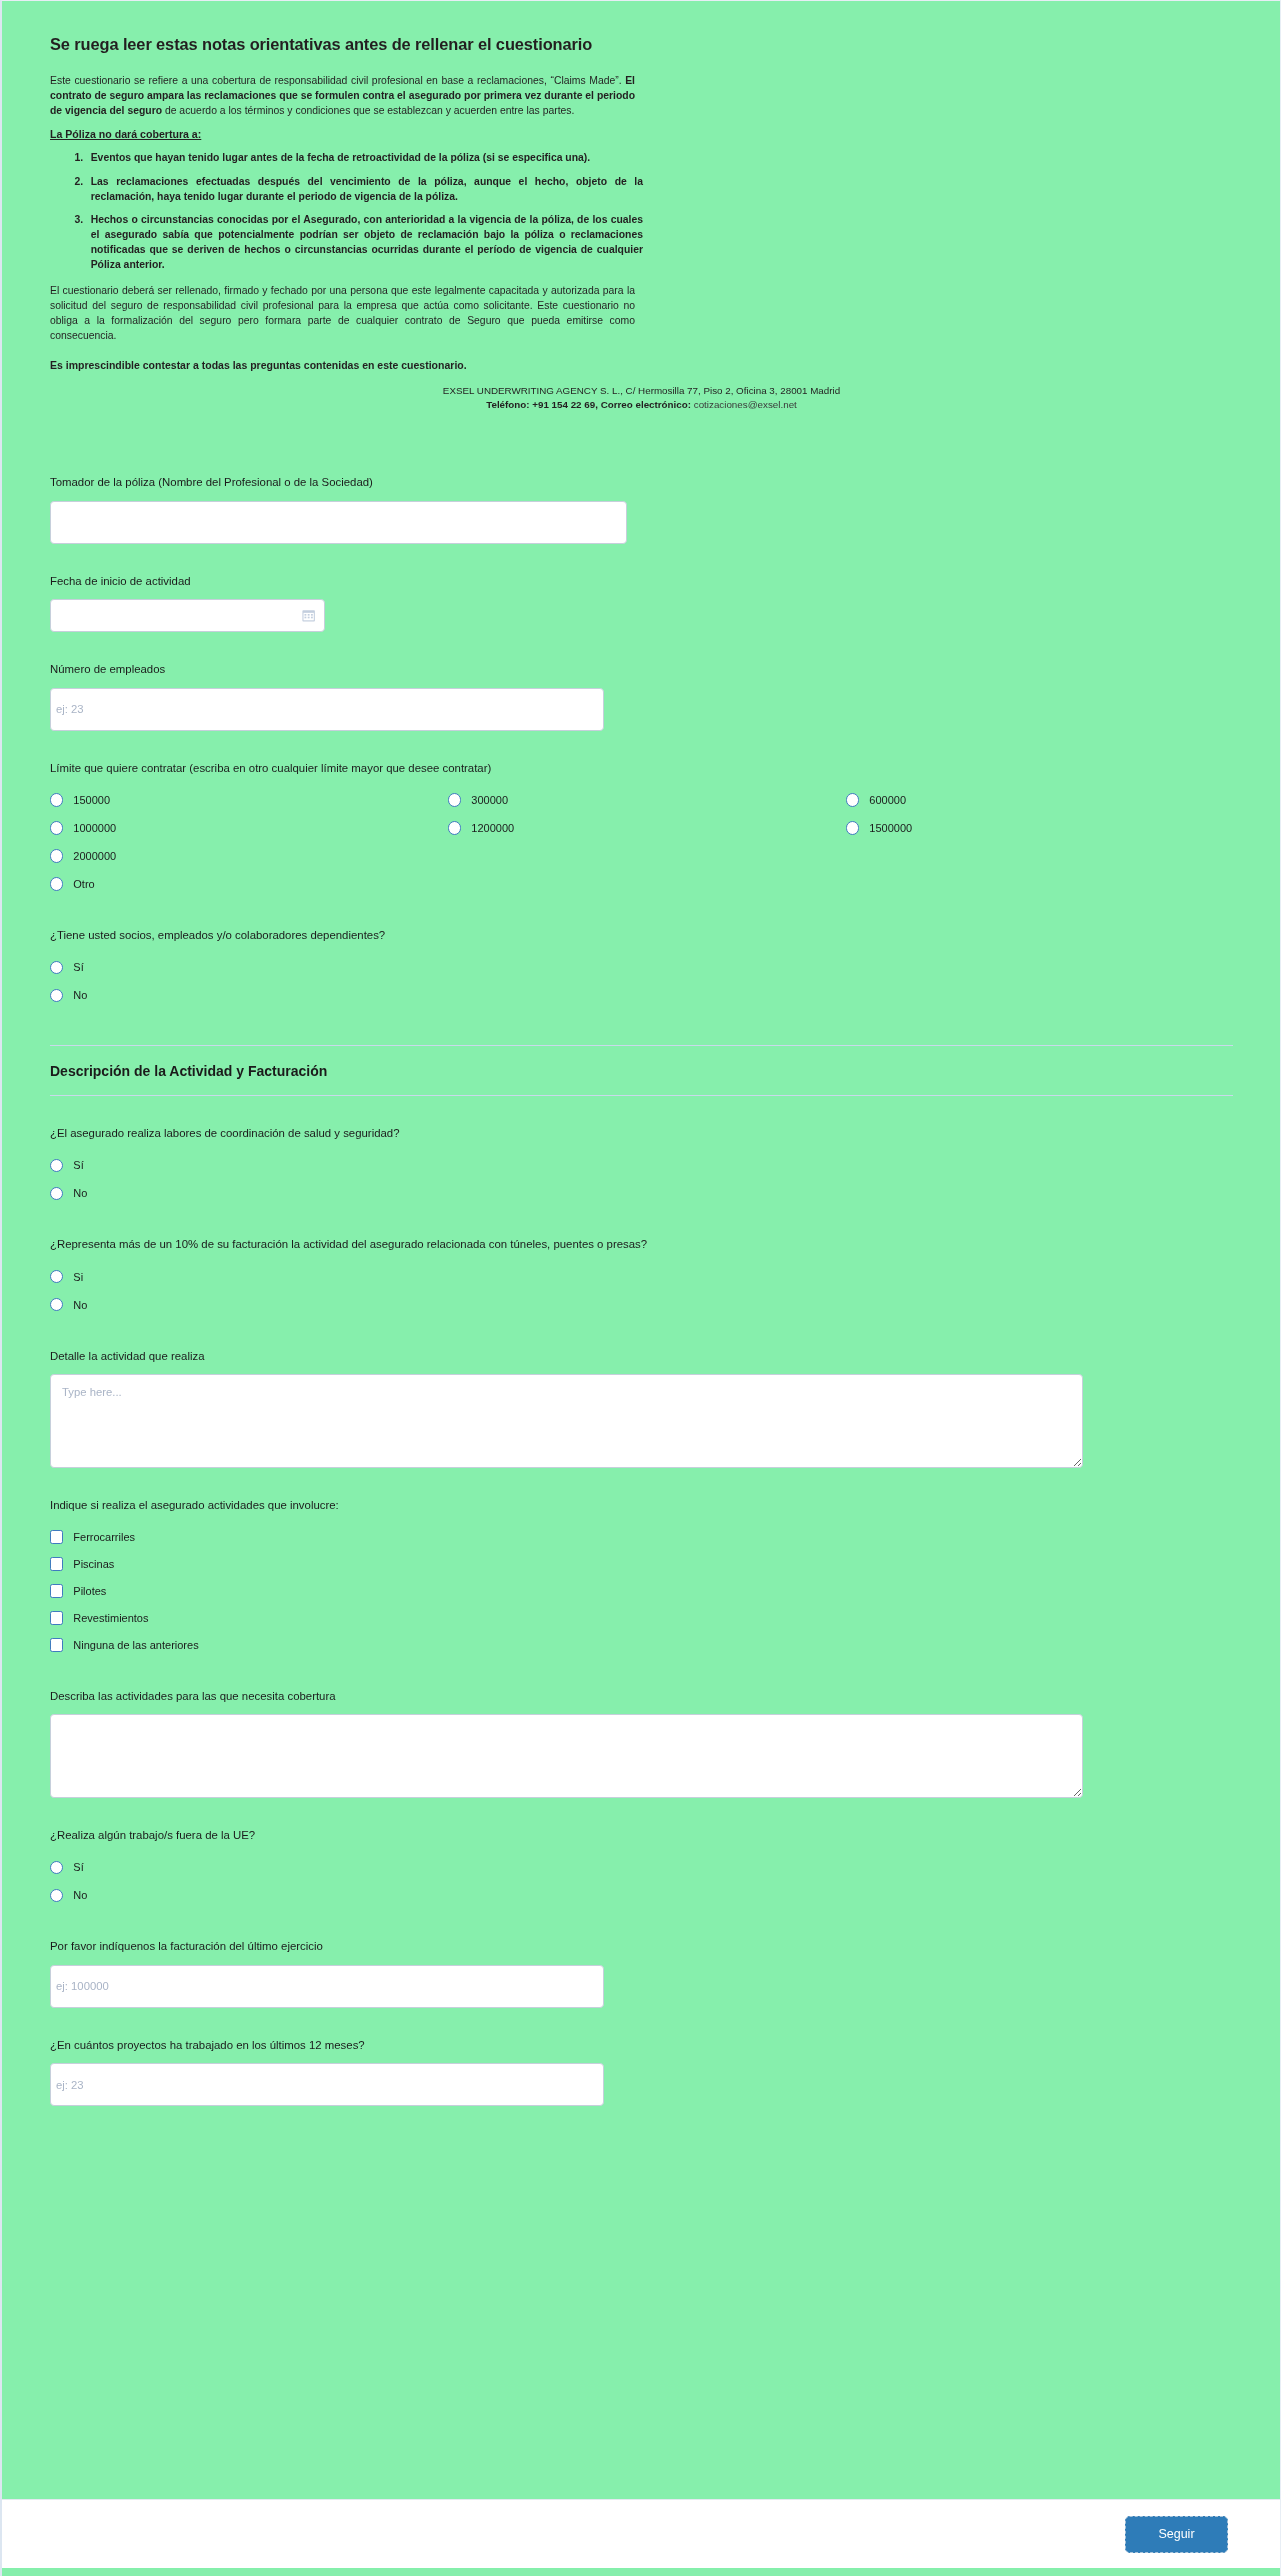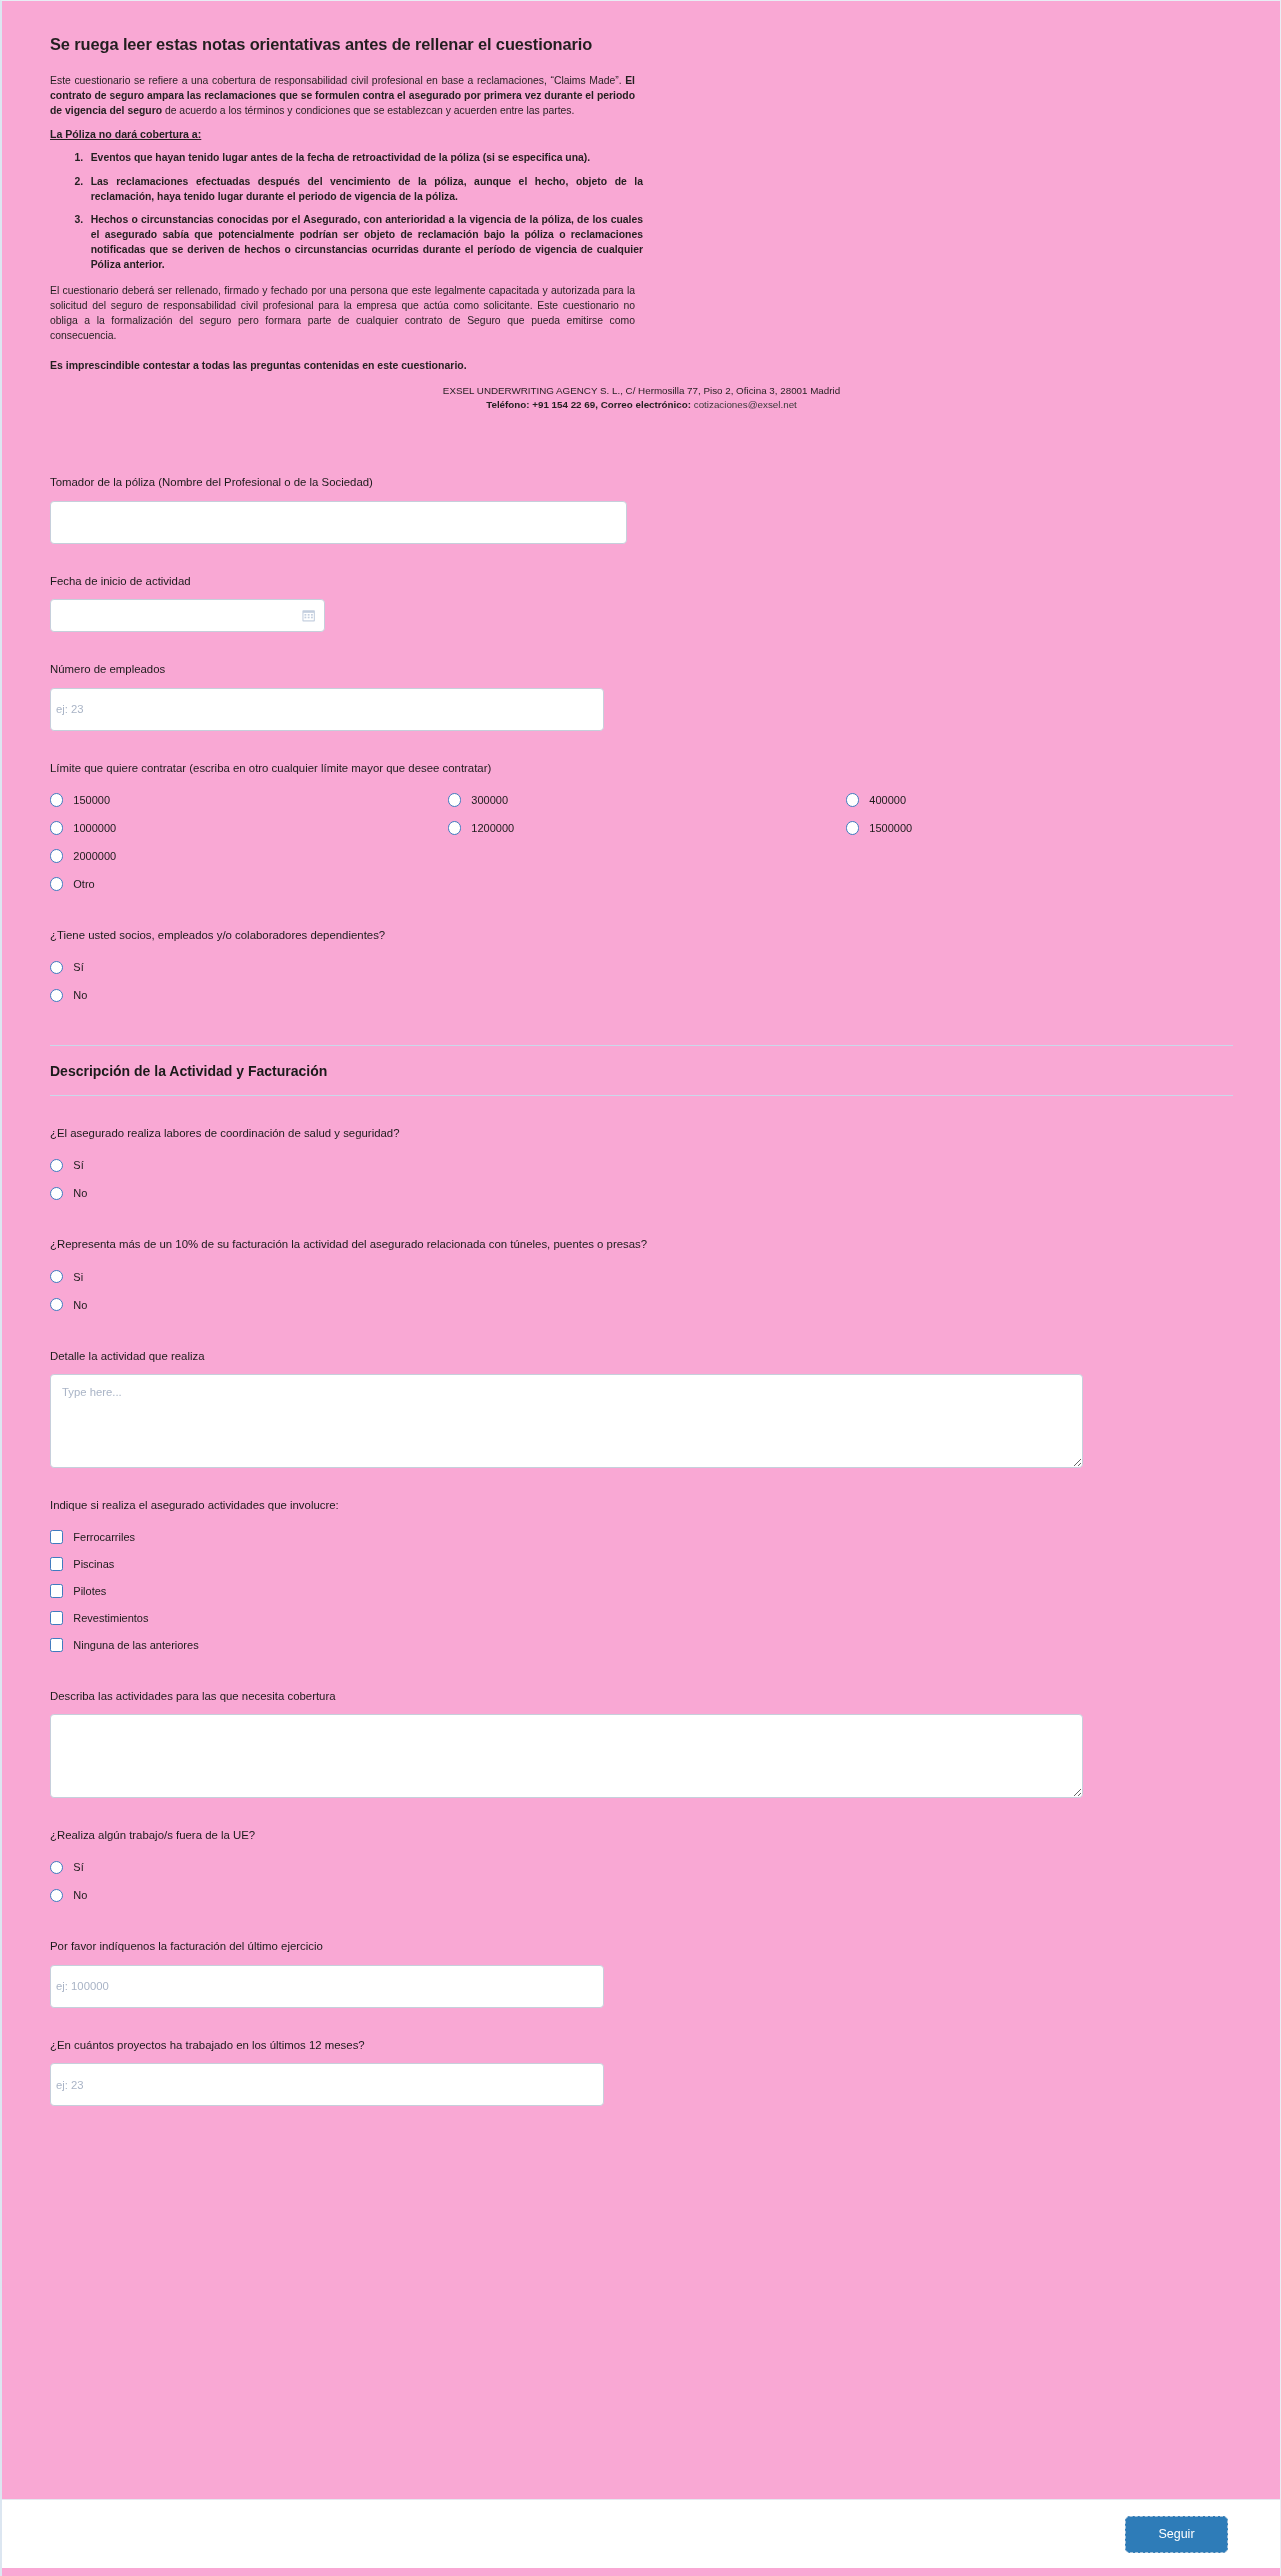--- a/index.html
+++ b/index.html
@@ -6,21 +6,21 @@
   html, body {
     margin: 0;
     padding: 0;
     background: #ffffff;
     font-family: "Liberation Sans", sans-serif;
   }
   .page {
     position: relative;
     width: 1281px;
     min-height: 2576px;
-    background: #f9a8d4;
+    background: #86efac;
     border-left: 2.3px solid #dce6f1;
     border-right: 1.6px solid #e8eef5;
     border-top: 1.6px solid #e8eef5;
     overflow: hidden;
   }
 
   
   .intro {
     padding: 34px 47px 0 48px;
   }
@@ -313,21 +313,21 @@
               <span class="opt-label">300000</span>
             </div>
           <div class="opt">
               <span class="radio"></span>
               <span class="opt-label">1200000</span>
             </div>
         </div>
         <div class="radio-col">
           <div class="opt">
               <span class="radio"></span>
-              <span class="opt-label">400000</span>
+              <span class="opt-label">600000</span>
             </div>
           <div class="opt">
               <span class="radio"></span>
               <span class="opt-label">1500000</span>
             </div>
         </div>
       </div>
     </div>
 
     <div class="field gap-l">

